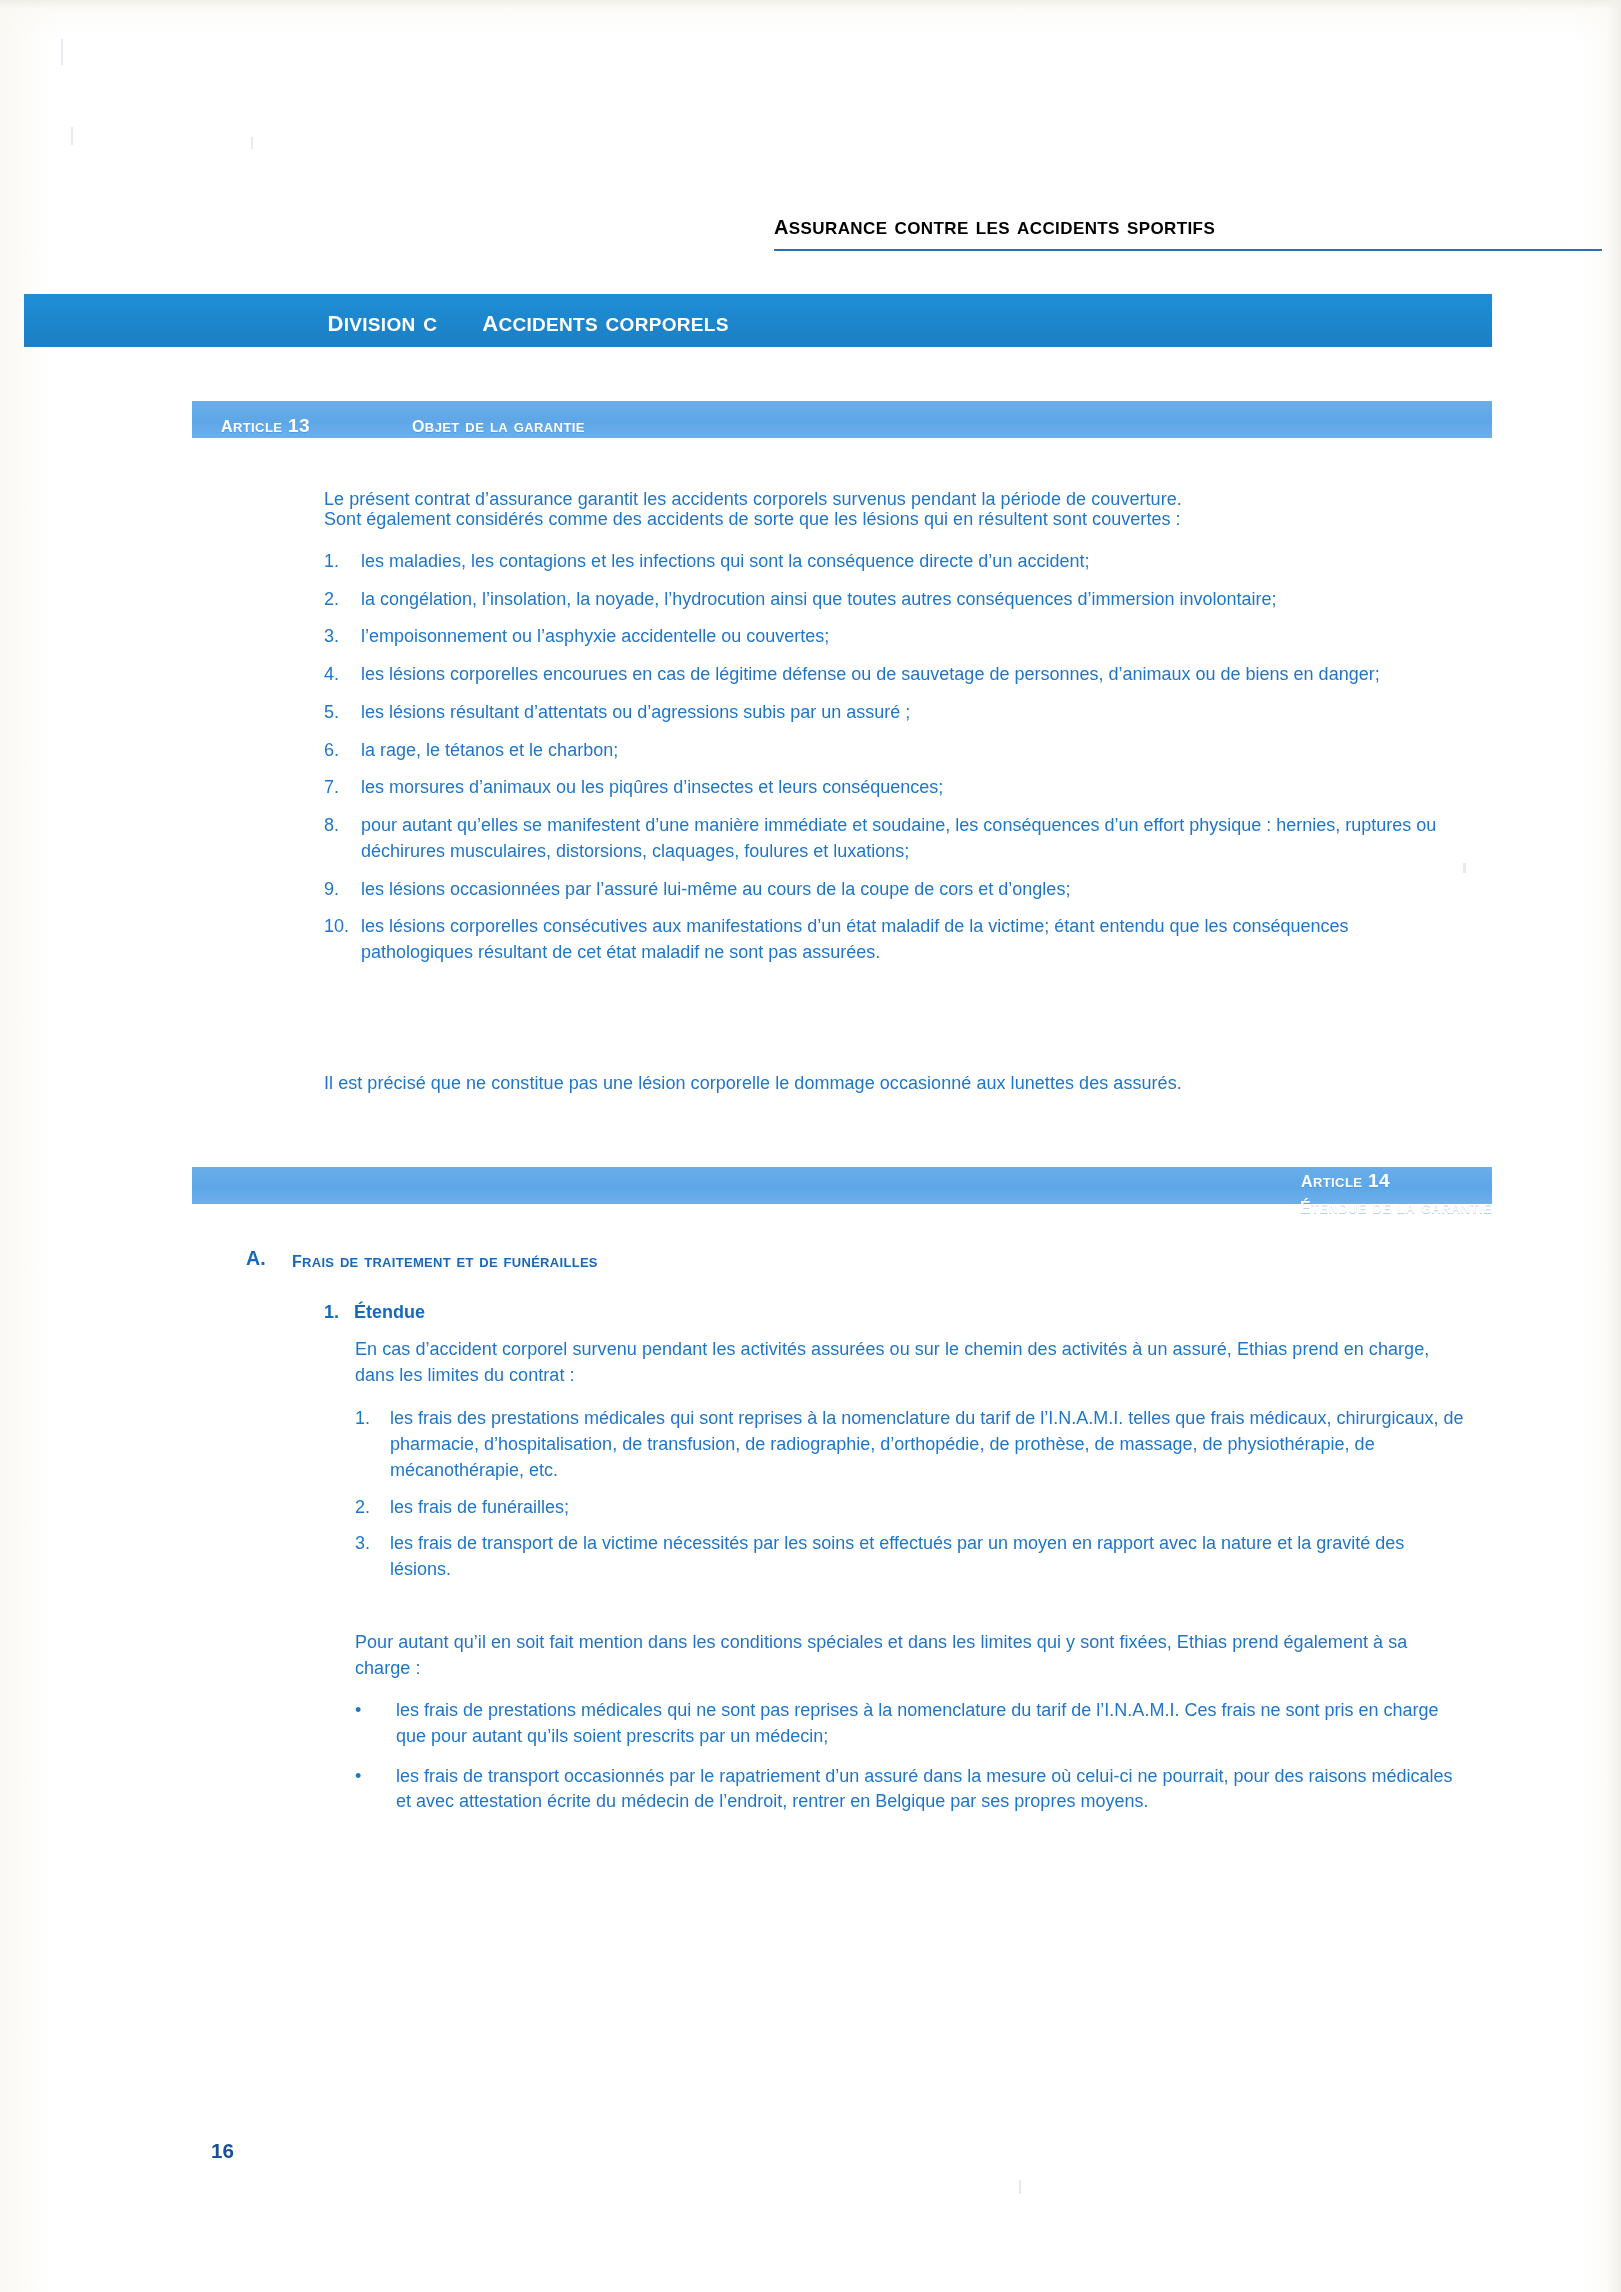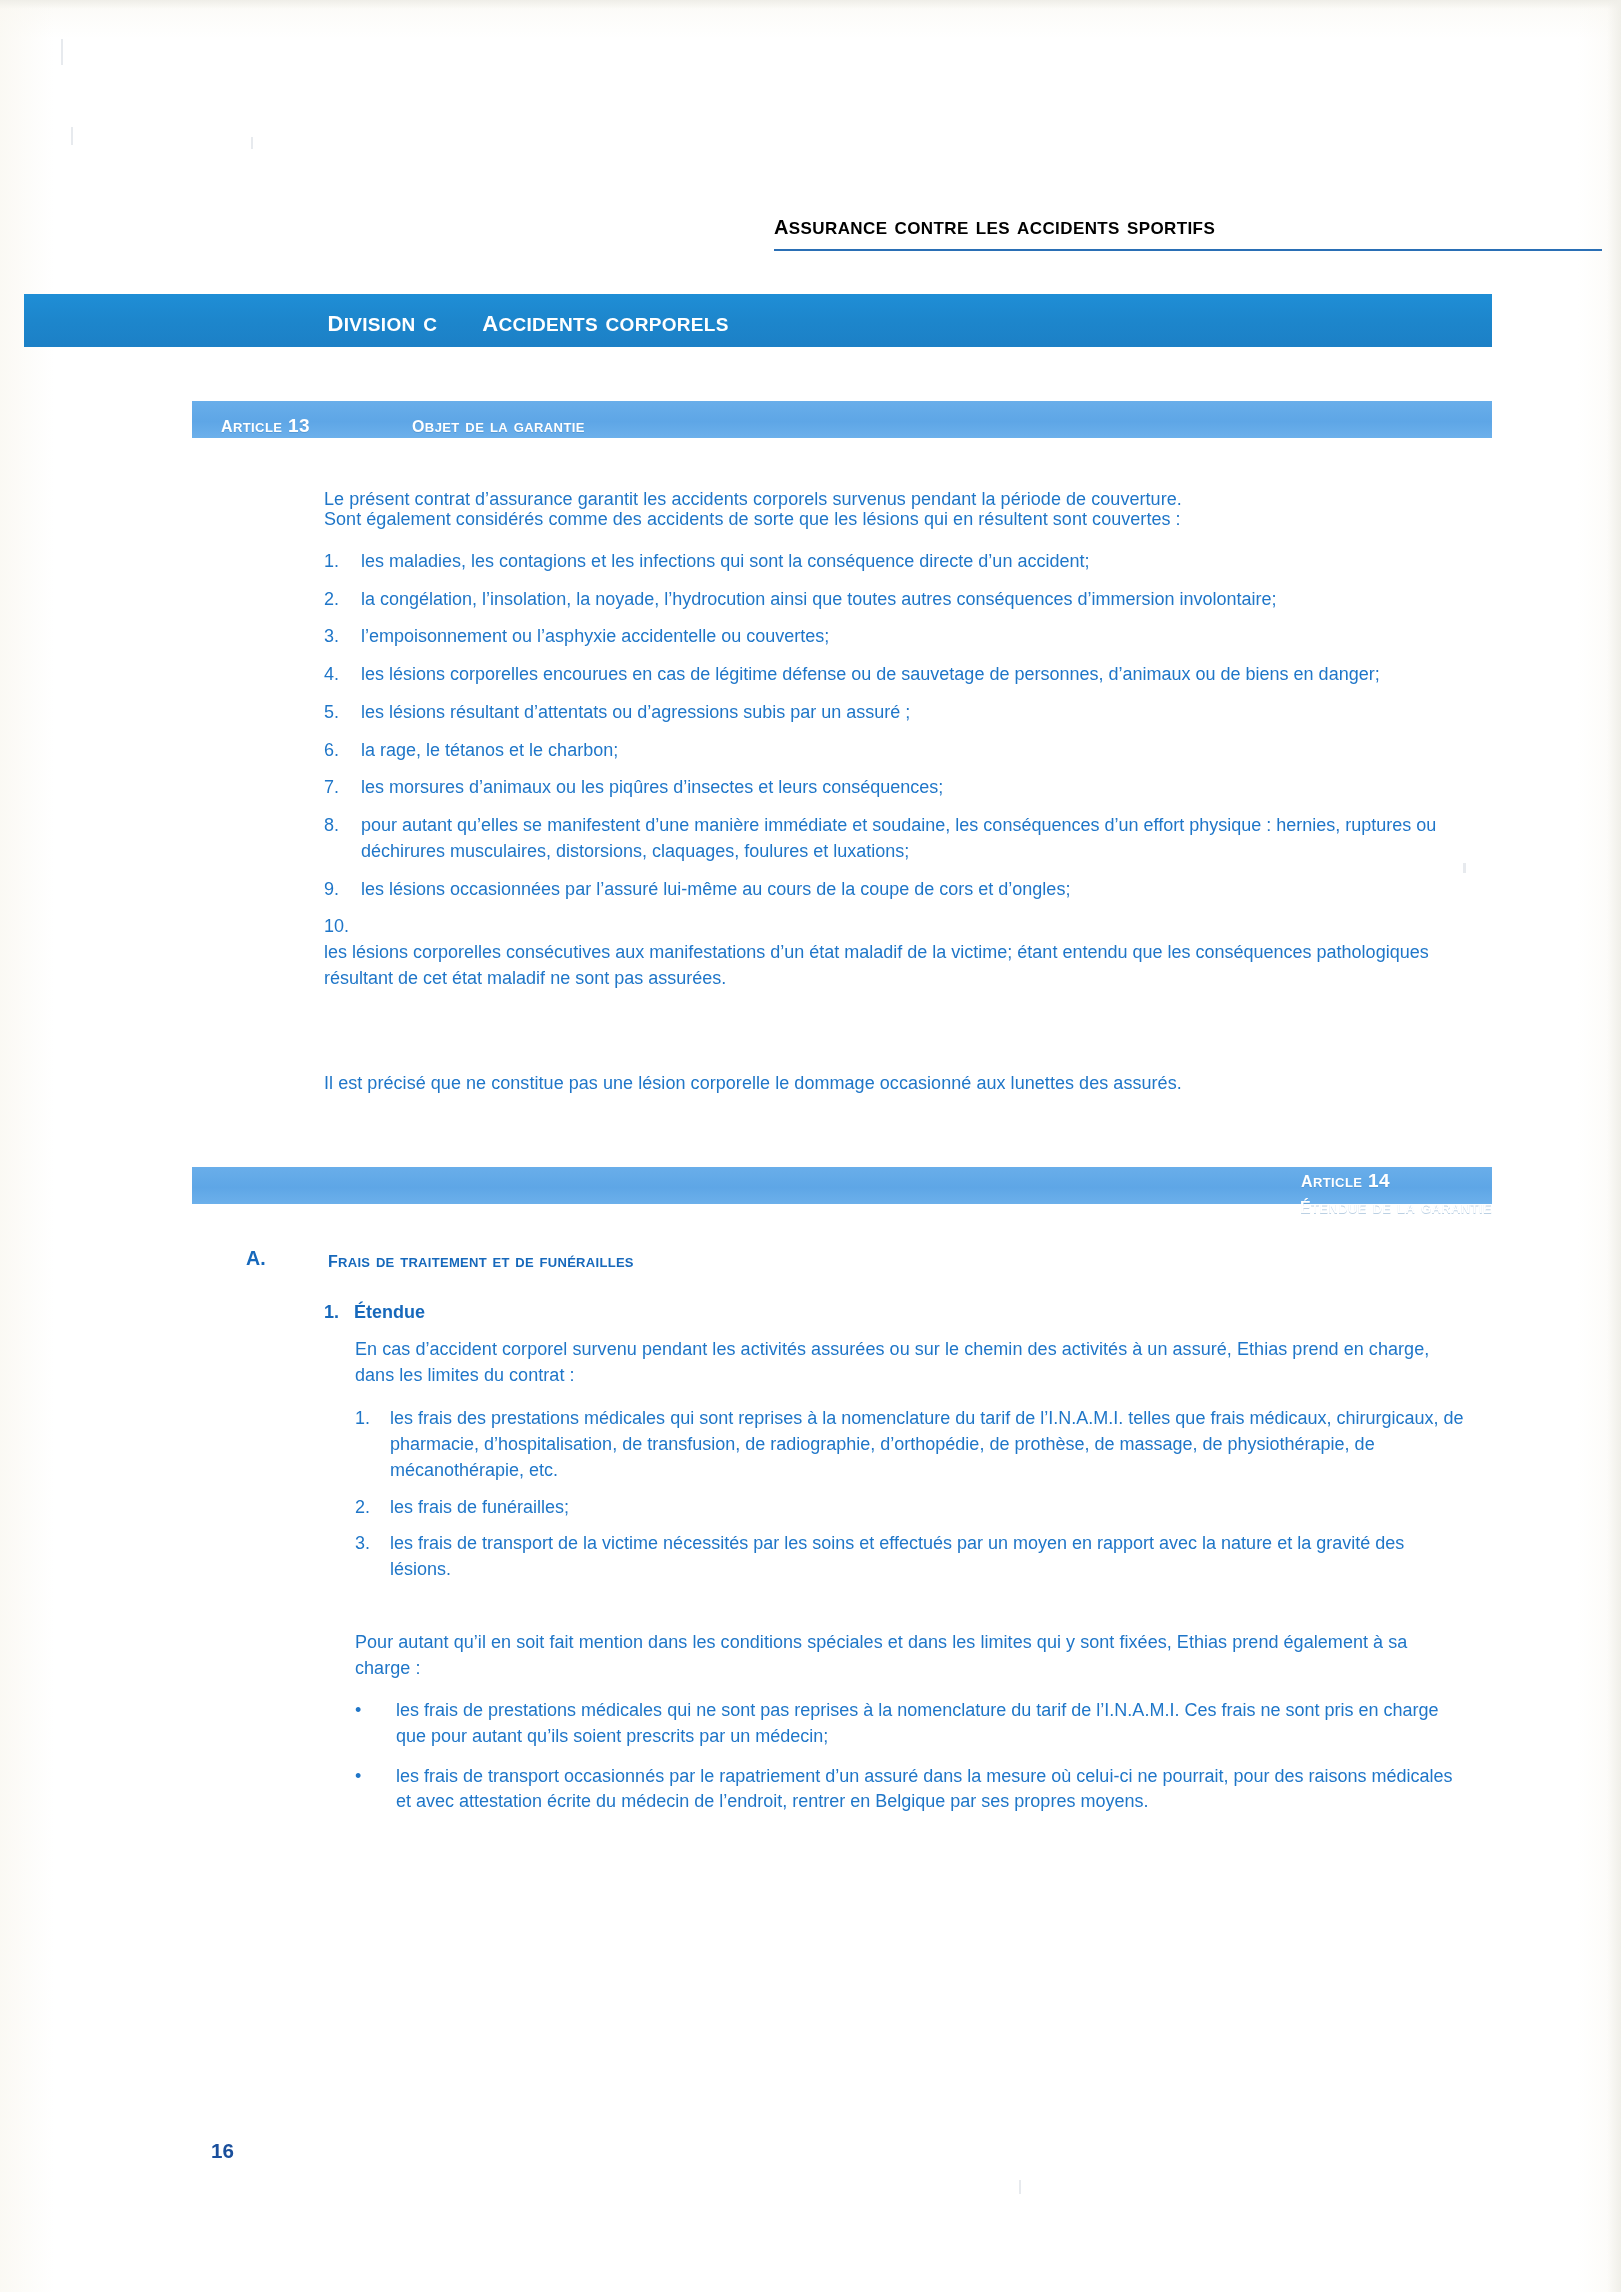--- a/index.html
+++ b/index.html
@@ -156,21 +156,20 @@
     font-weight: bold;
     font-size: 19.6px;
     width: 46px;
   }
   .section-a-title {
     font-weight: bold;
     font-size: 19px;
     font-variant: small-caps;
     text-transform: lowercase;
     letter-spacing: 0.3px;
-    margin-left: 36px;
   }
   .section-a-title::first-letter { font-size: 1.18em; }
 
   .sub-heading {
     position: absolute;
     display: flex;
     color: #1668bb;
     font-weight: bold;
     font-size: 18px;
   }
@@ -250,21 +249,21 @@
       <span class="li-text">les morsures d’animaux ou les piqûres d’insectes et leurs conséquences;</span>
     </div>
     <div class="li-row" style="margin-bottom:11.8px;">
       <span class="li-marker" style="width:37px;">8.</span>
       <span class="li-text">pour autant qu’elles se manifestent d’une manière immédiate et soudaine, les conséquences d’un effort physique : hernies, ruptures ou déchirures musculaires, distorsions, claquages, foulures et luxations;</span>
     </div>
     <div class="li-row" style="margin-bottom:11.8px;">
       <span class="li-marker" style="width:37px;">9.</span>
       <span class="li-text">les lésions occasionnées par l’assuré lui-même au cours de la coupe de cors et d’ongles;</span>
     </div>
-    <div class="li-row" style="margin-bottom:11.8px;flex-direction:column;">
+    <div class="li-row" style="margin-bottom:11.8px;">
       <span class="li-marker" style="width:37px;">10.</span>
       <span class="li-text">les lésions corporelles consécutives aux manifestations d’un état maladif de la victime; étant entendu que les conséquences pathologiques résultant de cet état maladif ne sont pas assurées.</span>
     </div>
   </div>
 
   <p class="body-text p" style="left:324px; top:1070px; width:1142px;">Il est précisé que ne constitue pas une lésion corporelle le dommage occasionné aux lunettes des assurés.</p>
 
   <div class="article-bar" style="top:1167px;flex-direction:column;">
     <span class="article-num">Article 14</span>
     <span class="article-name">Étendue de la garantie</span>

